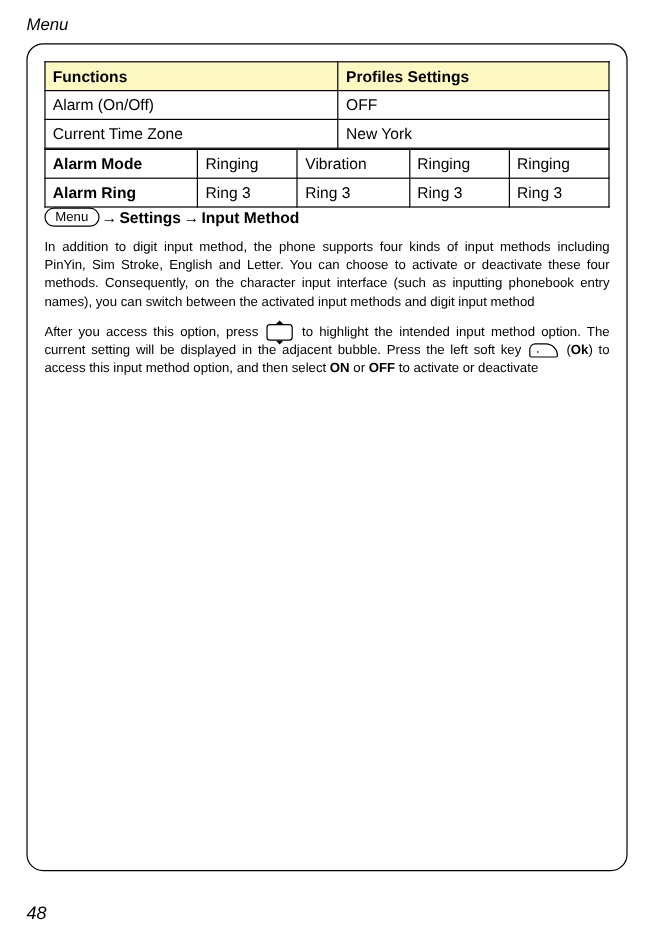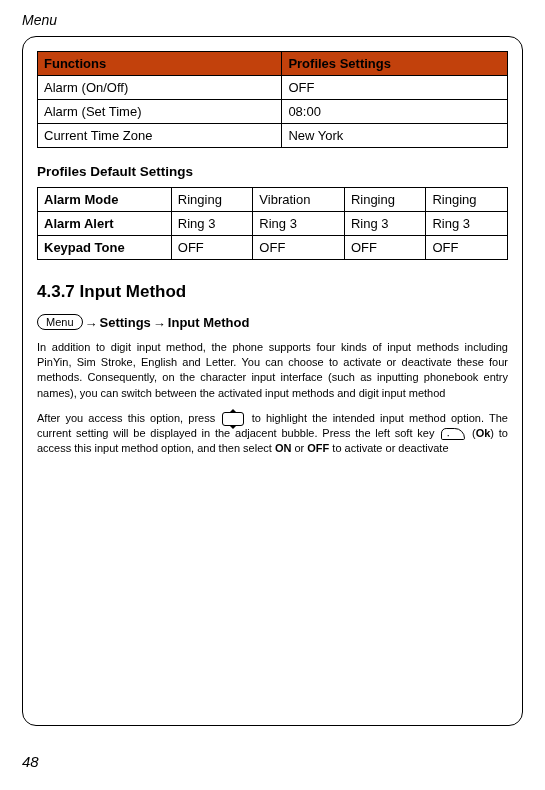--- a/index.html
+++ b/index.html
@@ -28,21 +28,21 @@
     width: 100%;
     font-size: 13px;
   }
   th, td {
     border: 1px solid #000;
     padding: 4px 6px;
     text-align: left;
     vertical-align: top;
   }
   th {
-    background: #c2410c;
+    background: #fef9c3;
     font-weight: bold;
   }
   .row-header {
     font-weight: bold;
   }
   .table1 th:first-child, .table1 td:first-child { width: 52%; }
   .subheading {
     font-weight: bold;
     font-size: 13.5px;
     margin: 16px 0 8px 0;
@@ -145,59 +145,46 @@
     <tbody>
         <tr>
       <th>Functions</th>
       <th>Profiles Settings</th>
     </tr>
     <tr>
       <td>Alarm (On/Off)</td>
       <td>OFF</td>
     </tr>
     <tr>
-      <td>Alarm (Set Time)</td>
-      <td>08:00</td>
-    </tr>
-    <tr>
       <td>Current Time Zone</td>
       <td>New York</td>
     </tr>
   </tbody>
     </table>
 
-  <div class="subheading">Profiles Default Settings</div>
 
   <table>
     <tbody>
     <tr>
       <td class="row-header">Alarm Mode</td>
       <td>Ringing</td>
       <td>Vibration</td>
       <td>Ringing</td>
       <td>Ringing</td>
     </tr>
     <tr>
-      <td class="row-header">Alarm Alert</td>
-      <td>Ring 3</td>
-      <td>Ring 3</td>
-      <td>Ring 3</td>
-      <td>Ring 3</td>
-    </tr>
-    <tr>
-      <td class="row-header">Keypad Tone</td>
-      <td>OFF</td>
-      <td>OFF</td>
-      <td>OFF</td>
-      <td>OFF</td>
+      <td class="row-header">Alarm Ring</td>
+      <td>Ring 3</td>
+      <td>Ring 3</td>
+      <td>Ring 3</td>
+      <td>Ring 3</td>
     </tr>
   </tbody>
     </table>
 
-  <div class="section-title">4.3.7 Input Method</div>
 
   <div class="breadcrumb">
     <span class="menu-pill">Menu</span>
       <span>→</span>
       <span>Settings</span>
       <span>→</span>
       <span>Input Method</span>
   </div>
 
   <p class="body-text">In addition to digit input method, the phone supports four kinds of input methods including PinYin, Sim Stroke, English and Letter. You can choose to activate or deactivate these four methods. Consequently, on the character input interface (such as inputting phonebook entry names), you can switch between the activated input methods and digit input method</p>

